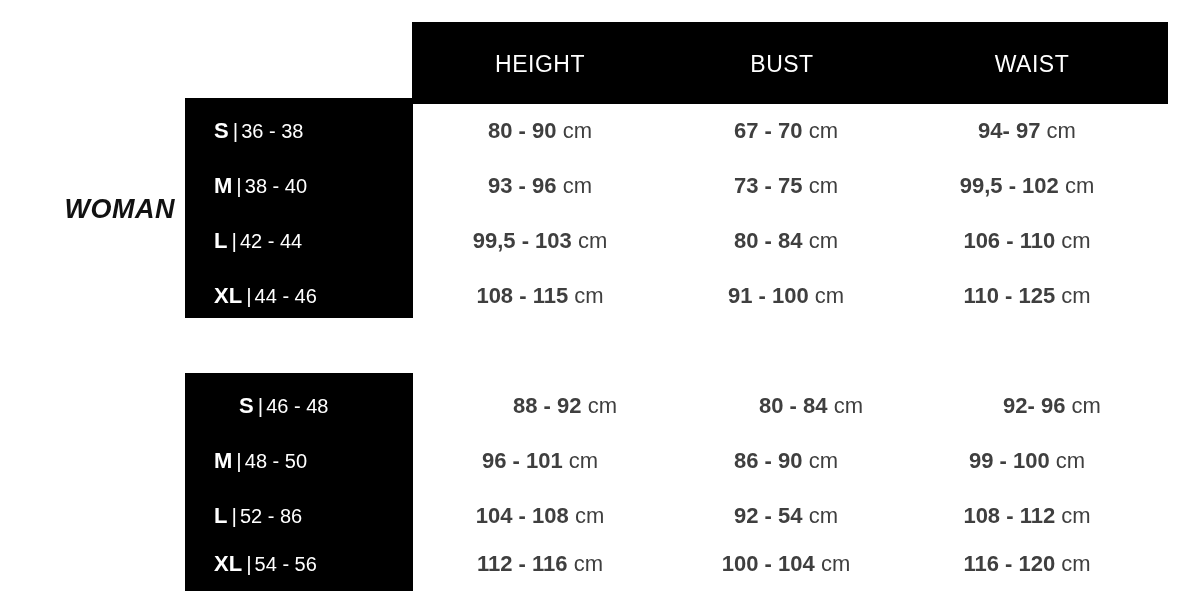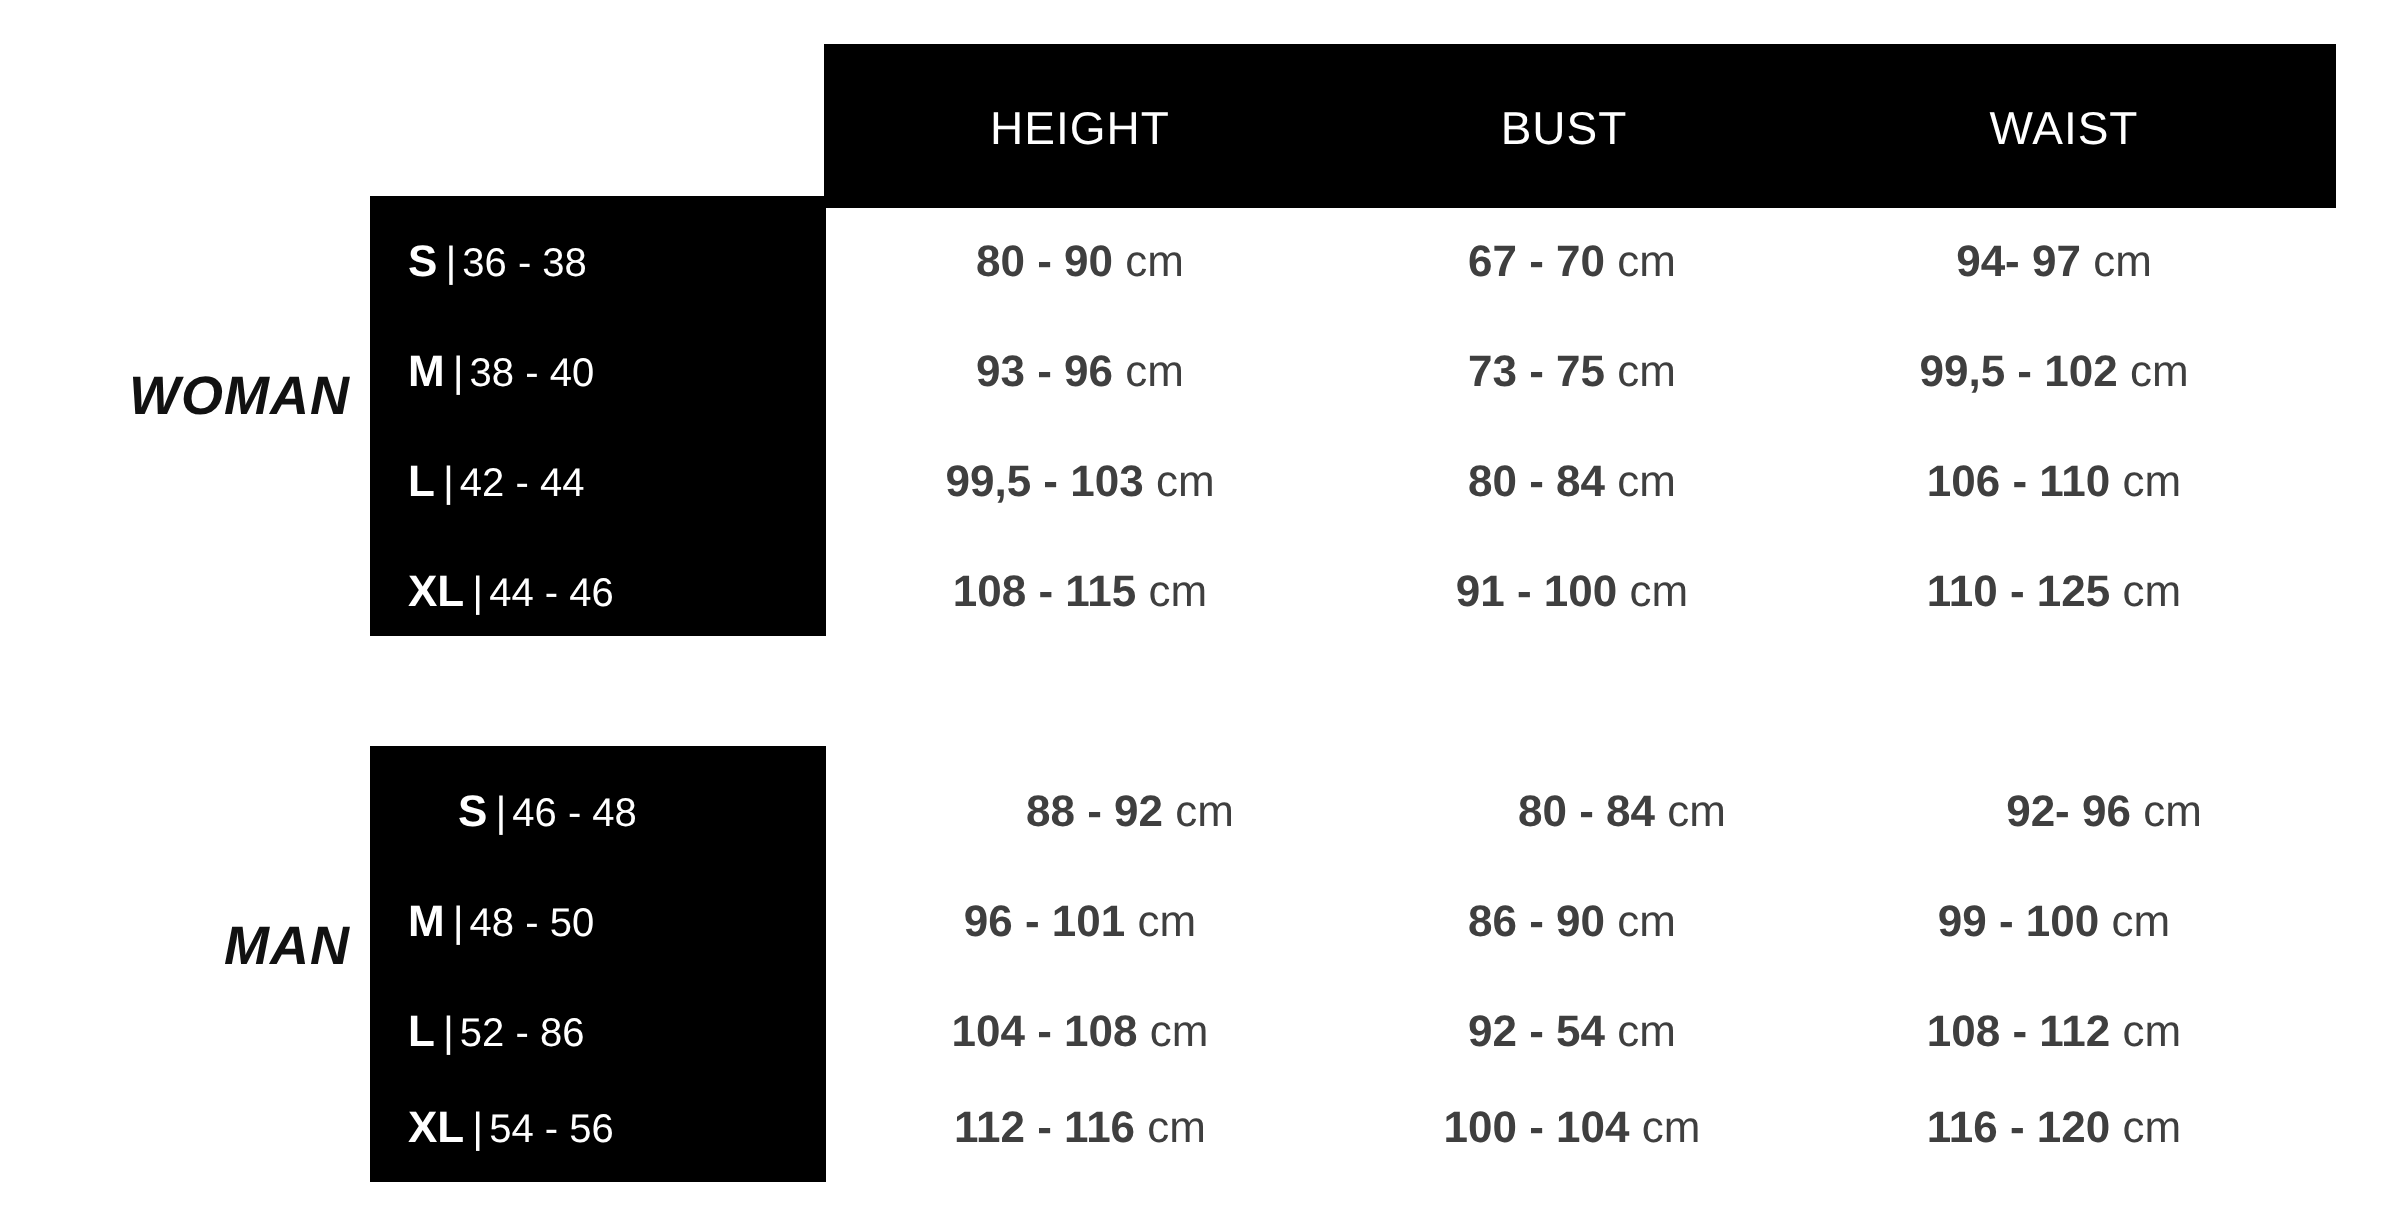--- a/index.html
+++ b/index.html
@@ -67,39 +67,39 @@
   
   .group-label {
     position: absolute;
     text-align: right;
     font-size: 27px;
     font-weight: bold;
     font-style: italic;
     color: #111111;
     letter-spacing: 0.5px;
   }
-  .group-label.woman { left: 0px; top: 183px; width: 175px; font-style: italic; }
+  .group-label.woman { left: 0px; top: 194px; width: 175px; font-style: italic; }
   .group-label.man   { left: 0px; top: 458px; width: 175px; }
 
   
   .row {
     position: absolute;
     height: 55px;
     left: 0;
     width: 1200px;
   }
   .size-cell {
     position: absolute;
     left: 185px;
     width: 189px;
     height: 55px;
     line-height: 55px;
     color: #ffffff;
     font-size: 21px;
-    padding-left: 19px;
+    padding-left: 29px;
     box-sizing: border-box;
     white-space: nowrap;
   }
   .size-cell .sz {
     font-weight: bold;
     font-size: 22px;
   }
   .size-cell .sep {
     font-weight: normal;
     padding: 0 3px 0 4px;
@@ -131,21 +131,20 @@
 
   <div class="header-band"></div>
   <div class="size-band-woman"></div>
   <div class="size-band-man"></div>
 
   <div class="col-head c1">HEIGHT</div>
   <div class="col-head c2">BUST</div>
   <div class="col-head c3">WAIST</div>
 
   <div class="group-label woman">WOMAN</div>
-  <div class="group-label man">MAN</div>
 
   <div class="row" style="top:103px;">
     <div class="size-cell">
       <span class="sz">S</span><span class="sep">|</span><span class="rng">36 - 38</span>
     </div>
     <div class="meas m1">
       <span class="num">80 - 90</span>
       <span class="unit">cm</span>
     </div>
     <div class="meas m2">

